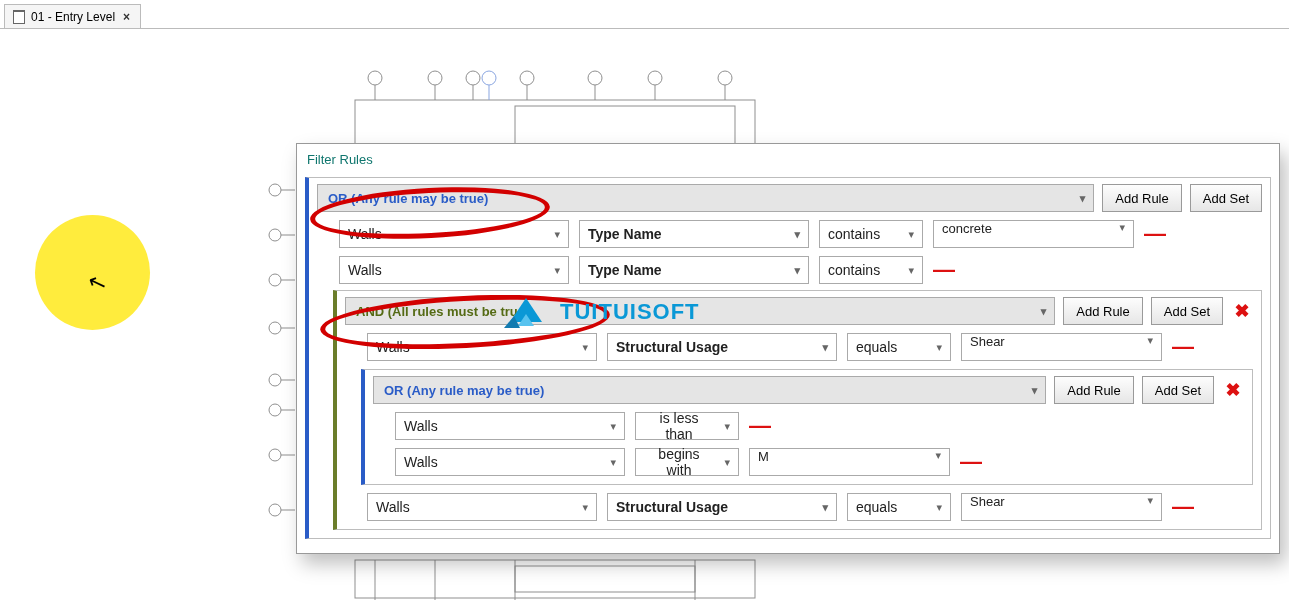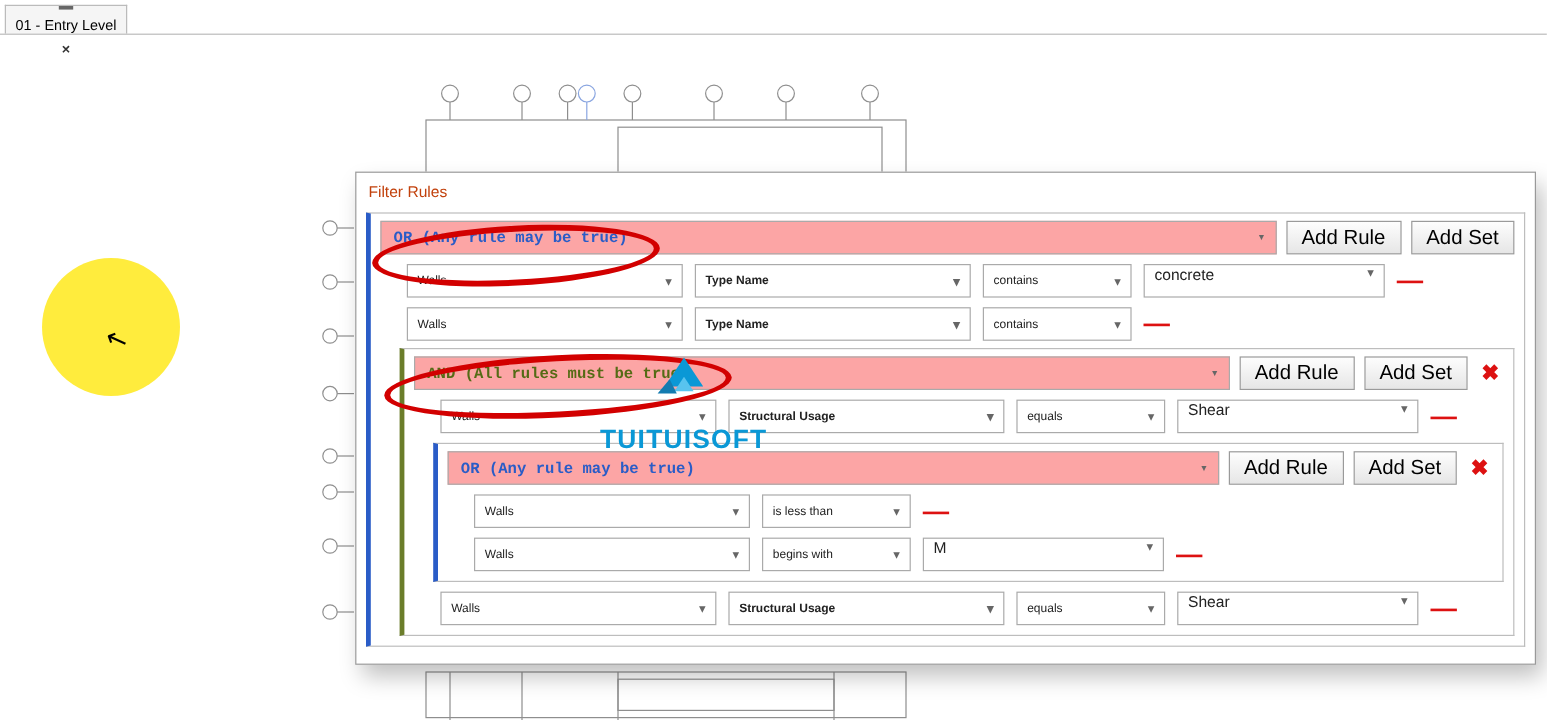--- a/index.html
+++ b/index.html
@@ -1,71 +1,71 @@
 <!DOCTYPE html>
 <html><head>
 <meta charset="utf-8">
 <style>
   * { box-sizing: border-box; font-family: "Segoe UI", Tahoma, sans-serif; }
   html, body { margin:0; padding:0; width:1289px; height:607px; background:#fff; overflow:hidden; }
 
   
   .tabstrip { position:absolute; top:4px; left:4px; height:24px; display:flex; align-items:center; }
-  .tab { display:flex; align-items:center; height:24px; background:#f5f5f5; border:1px solid #bbb; border-bottom:none; padding:0 8px; font-size:12px; gap:6px;flex-direction:column; }
+  .tab { display:flex; align-items:center; height:24px; background:#f5f5f5; border:1px solid #bbb; border-bottom:none; padding:0 8px; font-size:12px; gap:6px; }
   .tab .doc-icon { width:12px; height:14px; border:1px solid #666; border-top:2px solid #666; background:#fff; }
   .tab .close-x { font-weight:bold; color:#333; cursor:pointer; padding:0 2px; }
   .tabstrip-underline { position:absolute; top:28px; left:0; right:0; height:1px; background:#bbb; }
 
   
   .plan { position:absolute; top:60px; left:215px; width:560px; height:540px; opacity:.55; }
   .plan svg { width:100%; height:100%; }
 
   
   .cursor-spot { position:absolute; top:215px; left:35px; width:115px; height:115px; border-radius:50%; background:#ffec3d; }
   .cursor-arrow { position:absolute; top:270px; left:88px; font-size:22px; color:#000; transform:rotate(-20deg); pointer-events:none; }
 
   
   .dialog { position:absolute; top:143px; left:296px; width:984px; background:#fff; border:1px solid #999; box-shadow:6px 10px 18px rgba(0,0,0,.25); padding:6px 8px 14px 8px; }
-  .dialog-title { font-size:13px; color:#c2410c; padding:2px 0 6px 2px; }
+  .dialog-title { font-size:13px; color:#0f766e; padding:2px 0 6px 2px; }
 
   
   .rule-set { border:1px solid #bdbdbd; padding:6px 8px 8px 8px; margin-top:4px; position:relative; }
   .rule-set.or-outer { border-left:4px solid #2a5cc7; }
   .rule-set.and-inner { border-left:4px solid #6b7d2a; margin-left:16px; margin-top:6px; }
   .rule-set.or-inner { border-left:4px solid #2a5cc7; margin-left:16px; margin-top:8px; }
 
   .set-header { display:flex; align-items:center; gap:8px; }
-  .set-label-dd { flex:1; height:28px; border:1px solid #aaa; background:#fca5a5; display:flex; align-items:center; padding:0 24px 0 10px; position:relative; font-size:13px; font-weight:600;font-family:Liberation Mono, monospace; }
+  .set-label-dd { flex:1; height:28px; border:1px solid #aaa; background:#e5e5e5; display:flex; align-items:center; padding:0 24px 0 10px; position:relative; font-size:13px; font-weight:600; }
   .set-label-dd::after { content:"▾"; position:absolute; right:8px; color:#666; font-size:11px; }
   .set-label-dd.or-color  { color:#2a5cc7; }
   .set-label-dd.and-color { color:#556b15; }
 
-  .btn { height:28px; padding:0 12px; border:1px solid #9a9a9a; background:linear-gradient(#fdfdfd,#e6e6e6); font-size:17px; cursor:pointer; }
+  .btn { height:28px; padding:0 12px; border:1px solid #9a9a9a; background:linear-gradient(#fdfdfd,#e6e6e6); font-size:13px; cursor:pointer; }
 
   .remove-x { width:22px; height:22px; display:flex; align-items:center; justify-content:center; color:#d11; font-size:18px; font-weight:bold; cursor:pointer; }
   .remove-dash { width:22px; height:22px; display:flex; align-items:center; justify-content:center; color:#d11; font-size:22px; font-weight:bold; cursor:pointer; line-height:0; }
 
   
   .rule-row { display:flex; align-items:center; gap:10px; margin-top:8px; margin-left:22px; }
-  .dd { height:28px; border:1px solid #aaa; background:#fff; display:flex; align-items:center; padding:0 24px 0 8px; position:relative; font-size:10px; color:#222;text-align:center; }
+  .dd { height:28px; border:1px solid #aaa; background:#fff; display:flex; align-items:center; padding:0 24px 0 8px; position:relative; font-size:14px; color:#222;text-align:center; }
   .dd::after { content:"▾"; position:absolute; right:8px; color:#666; font-size:11px; }
   .txt { height:28px; border:1px solid #aaa; background:#fff; font-size:13px; padding:0 24px 0 8px; position:relative; color:#222;}
   .txt::after { content:"▾"; position:absolute; right:8px; color:#666; font-size:11px; }
   .col-cat { width:230px; }
   .col-param { width:230px;font-weight:bold; }
-  .col-op { width:124px; }
+  .col-op { width:104px; }
   .col-val { width:201px; }
 
   
   .annot-ellipse { position:absolute; border:5px solid #d20000; border-radius:50%; pointer-events:none; transform:rotate(-3deg); }
   .annot1 { top:188px; left:310px; width:240px; height:50px; }
   .annot2 { top:296px; left:320px; width:290px; height:52px; }
 
   
-  .watermark { position:absolute; top:292px; left:500px; display:flex; align-items:center; gap:21px; pointer-events:none;flex-direction:column; }
+  .watermark { position:absolute; top:292px; left:500px; display:flex; align-items:center; gap:8px; pointer-events:none; }
   .wm-logo { width:52px; height:40px; }
   .wm-text { font-size:22px; font-weight:800; letter-spacing:1px; color:#0a98d6; font-family: Arial, sans-serif; }
 
 </style>
 </head>
 <body>
 
 <div class="tabstrip">
   <div class="tab">
     <span class="doc-icon"></span>

